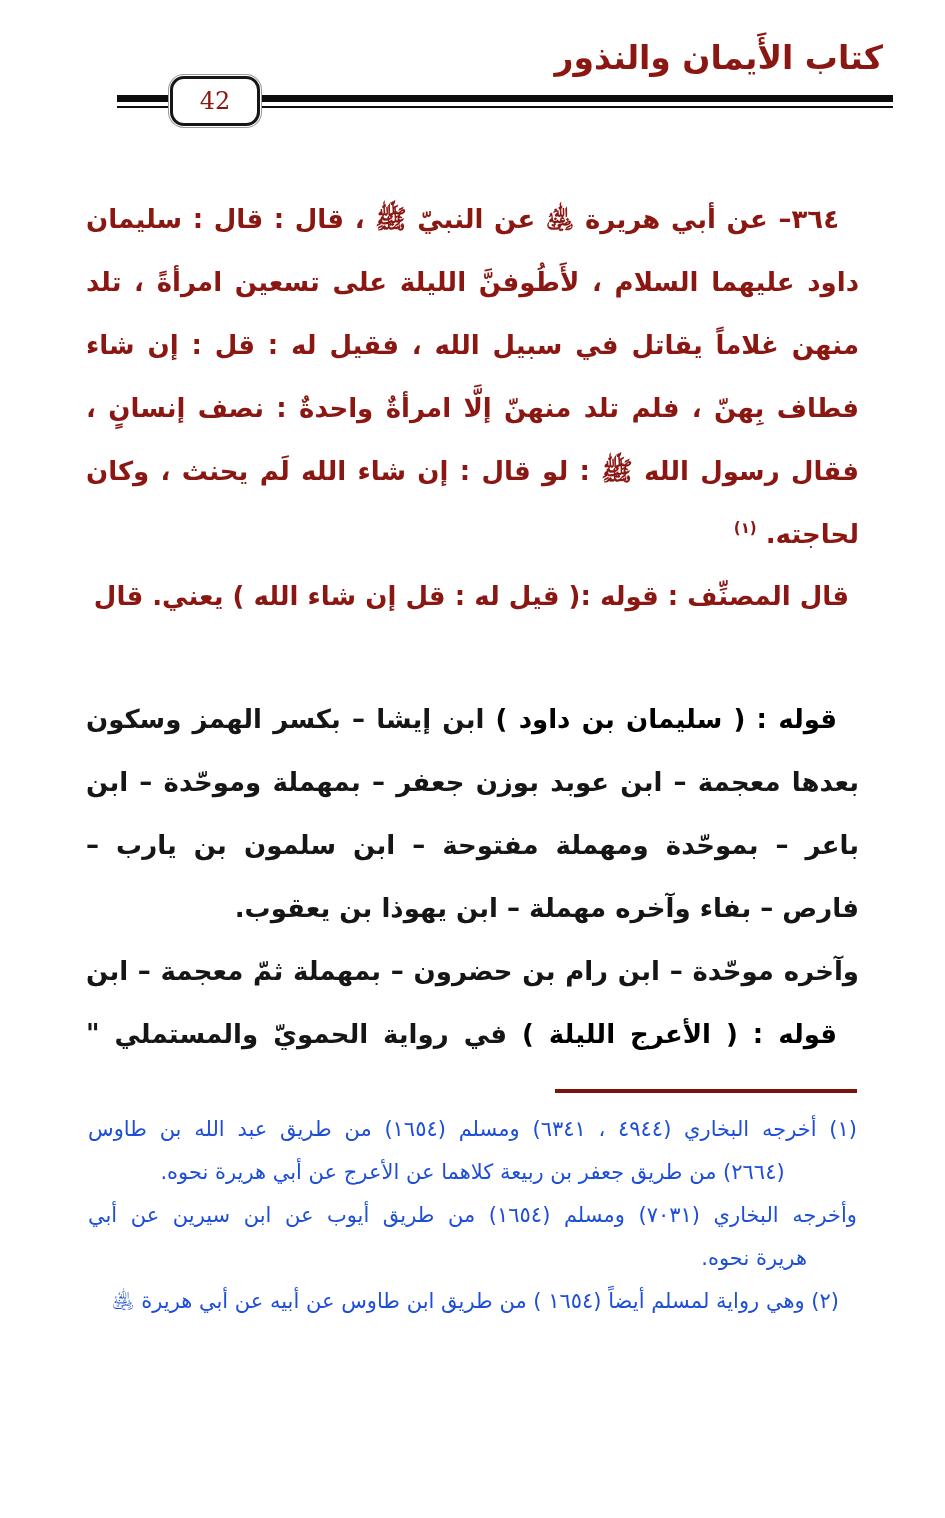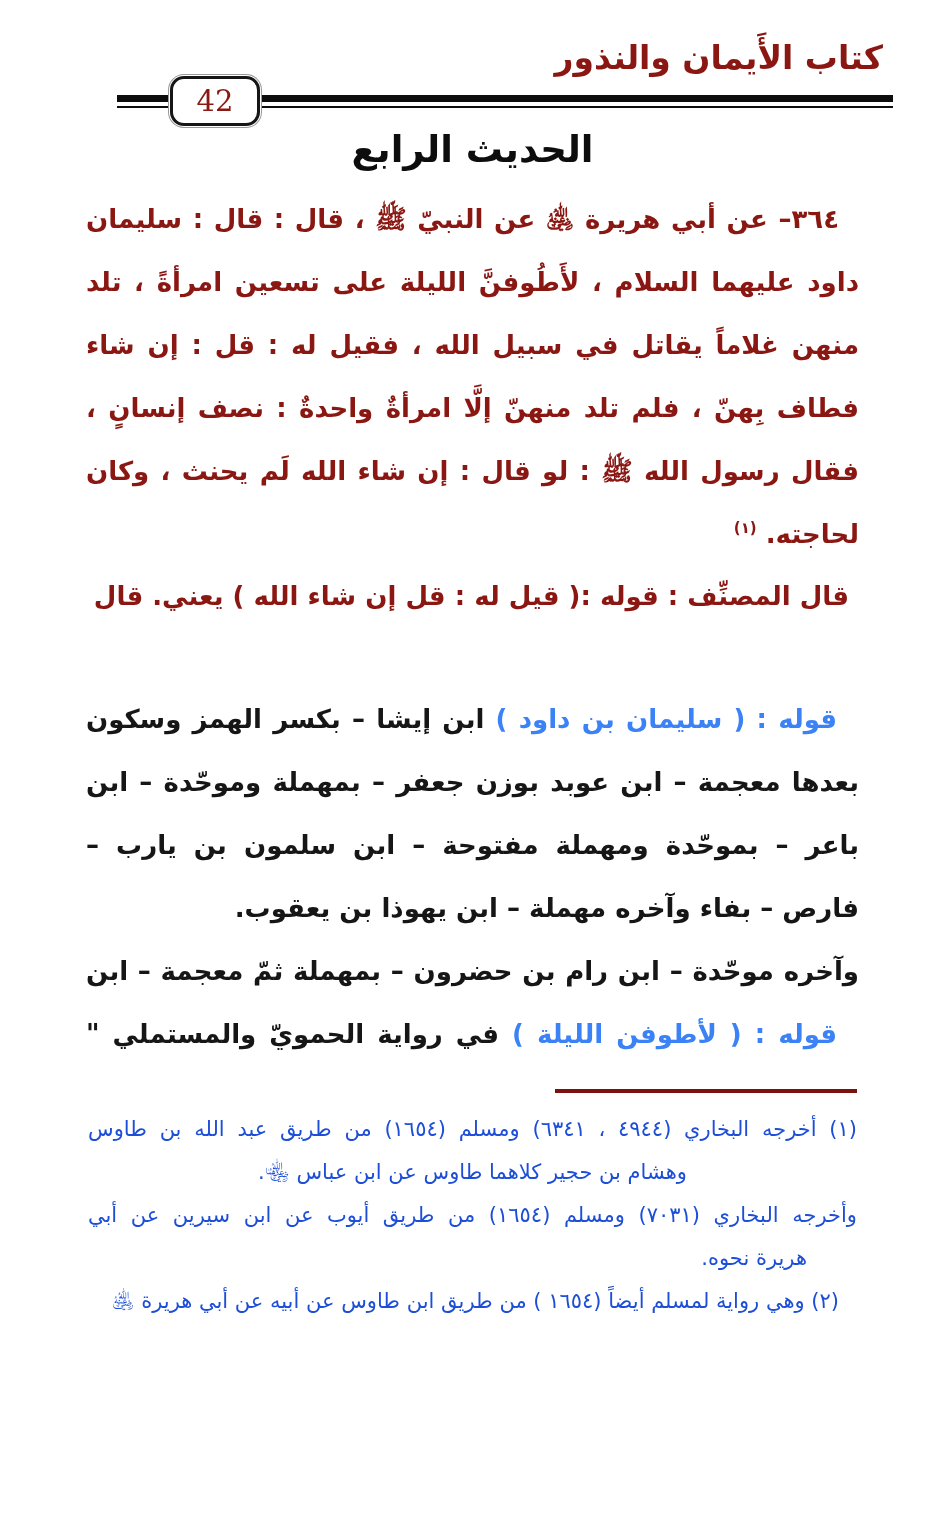--- a/index.html
+++ b/index.html
@@ -31,21 +31,21 @@
     width:84px; height:44px;
     background:#ffffff;
     border:3px solid #161616;
     border-radius:14px;
     box-shadow:0 0 0 1px #ffffff, 0 0 0 2px #9a9a9a;
     display:flex; align-items:center; justify-content:center;
     z-index:3;
   }
   .page-num {
     font-family:"DejaVu Serif", serif;
-    font-size:29px; color:#8a1712;
+    font-size:24px; color:#8a1712;
   }
   
   .heading {
     position:absolute; top:128px; left:0; right:0;
     text-align:center;
     font-size:37px; font-weight:bold; color:#0d0d0d;
   }
   
   .hadith {
     position:absolute; top:188px; right:86px; left:86px;
@@ -72,21 +72,21 @@
   .commentary {
     position:absolute; top:688px; right:86px; left:86px;
     color:#161616; font-size:26px; font-weight:700;
   }
   .commentary .line {
     height:63px; line-height:63px; overflow:hidden;
     text-align:justify; text-align-last:justify;
   }
   .commentary .line.lead-line { text-indent:22px; }
   .commentary .line.end-right { text-align-last:right; }
-  .commentary .red { color:#3b82f6; }
+  .commentary .red { color:#000000; }
   
   .fn-sep {
     position:absolute; top:1089px; left:555px;
     width:302px; height:4px; background:#7c120e;
   }
   .footnotes {
     position:absolute; top:1108px; right:88px; left:88px;
     color:#1d4ed8; font-size:21px; font-weight:400;
   }
   .footnotes .fn-line {
@@ -102,45 +102,44 @@
 
 <div class="page">
 
   <div class="header-title">كتاب الأَيمان والنذور</div>
   <div class="rule-thick"></div>
   <div class="rule-thin"></div>
   <div class="page-num-box">
     <span class="page-num">42</span>
   </div>
 
-  <div class="heading">الحديث الرابع</div>
 
   <div class="hadith">
     <div class="line first">٣٦٤– عن أبي هريرة ﵁ عن النبيّ ﷺ ، قال : قال : سليمان بن</div>
     <div class="line">داود عليهما السلام ، لأَطُوفنَّ الليلة على تسعين امرأةً ، تلد كلّ امرأةٍ</div>
     <div class="line">منهن غلاماً يقاتل في سبيل الله ، فقيل له : قل : إن شاء الله ، فلم يقُل ،</div>
     <div class="line">فطاف بِهنّ ، فلم تلد منهنّ إلَّا امرأةٌ واحدةٌ : نصف إنسانٍ ، قال :</div>
     <div class="line">فقال رسول الله ﷺ : لو قال : إن شاء الله لَم يحنث ، وكان ذلك درَكَاً</div>
     <div class="line last"><span>لحاجته.</span> <span class="fnref">(١)</span></div>
   </div>
 
   <div class="author-note">قال المصنِّف : قوله :( قيل له : قل إن شاء الله ) يعني. قال له الملَك.</div>
 
   <div class="commentary">
     <div class="line lead-line"><span class="red">قوله : ( سليمان بن داود )</span><span> ابن إيشا – بكسر الهمز وسكون التّحتانيّة</span></div>
     <div class="line"><span>بعدها معجمة – ابن عوبد بوزن جعفر – بمهملة وموحّدة – ابن</span></div>
     <div class="line"><span>باعر – بموحّدة ومهملة مفتوحة – ابن سلمون بن يارب – بتحتانيّة</span></div>
     <div class="line end-right"><span>فارص – بفاء وآخره مهملة – ابن يهوذا بن يعقوب.</span></div>
     <div class="line"><span>وآخره موحّدة – ابن رام بن حضرون – بمهملة ثمّ معجمة – ابن</span></div>
-    <div class="line lead-line"><span class="red">قوله : ( لأطوفن الليلة )</span><span> في رواية الحمويّ والمستملي " لأطيفن "</span></div>
+    <div class="line lead-line"><span class="red">قوله : ( الأعرج الليلة )</span><span> في رواية الحمويّ والمستملي " لأطيفن "</span></div>
   </div>
 
   <div class="fn-sep"></div>
 
   <div class="footnotes">
     <div class="fn-line">(١) أخرجه البخاري (٤٩٤٤ ، ٦٣٤١) ومسلم (١٦٥٤) من طريق عبد الله بن طاوس</div>
-    <div class="fn-line center">وهشام بن حجير كلاهما طاوس عن ابن عباس ﵄.</div>
+    <div class="fn-line center">(٢٦٦٤) من طريق جعفر بن ربيعة كلاهما عن الأعرج عن أبي هريرة نحوه.</div>
     <div class="fn-line">وأخرجه البخاري (٧٠٣١) ومسلم (١٦٥٤) من طريق أيوب عن ابن سيرين عن أبي</div>
     <div class="fn-line right-ind">هريرة نحوه.</div>
     <div class="fn-line right-sm">(٢) وهي رواية لمسلم أيضاً (١٦٥٤ ) من طريق ابن طاوس عن أبيه عن أبي هريرة ﵁</div>
   </div>
 
 </div>
 
 </body></html>

